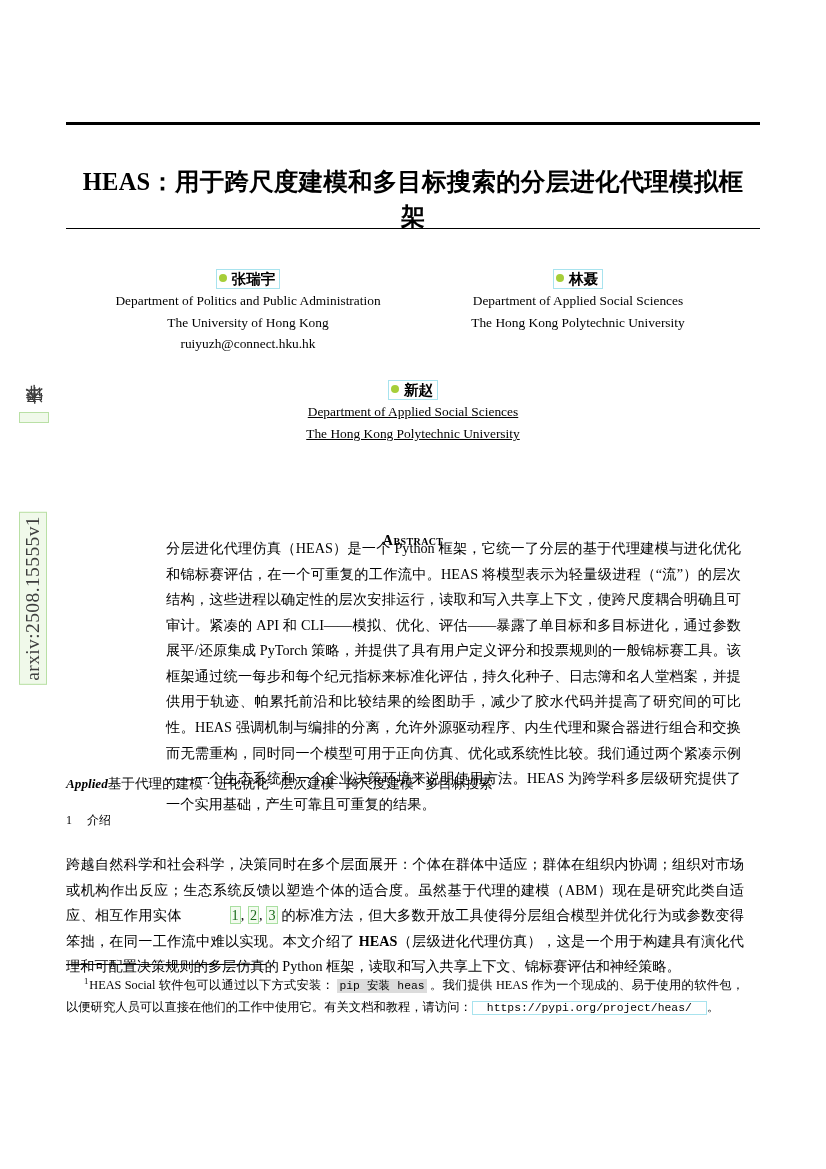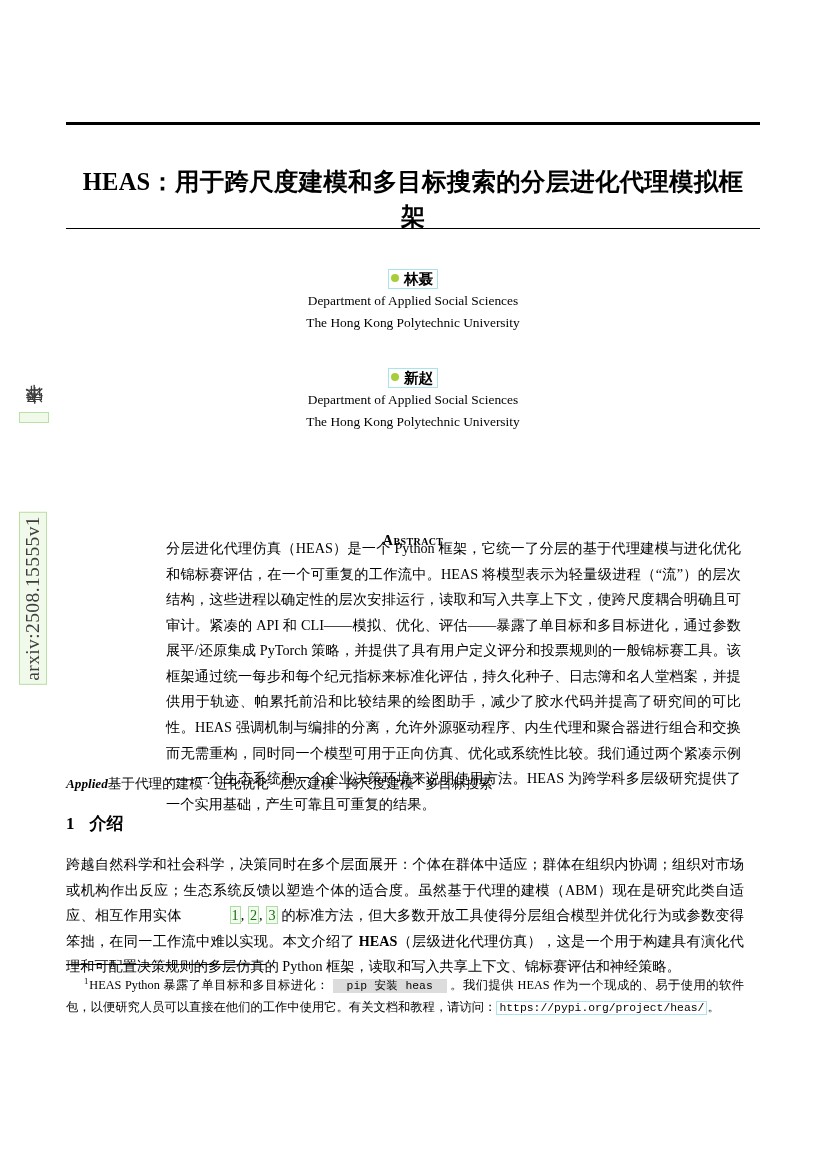--- a/index.html
+++ b/index.html
@@ -102,21 +102,22 @@
   }
   .author-row-1 .author-block:first-child { width: 330px; }
   .author-row-1 .author-block:last-child  { width: 330px; }
   .author-block {
     text-align: center;
     font-size: 13.4px;
     line-height: 1.52;
   }
   .author-block.single {
     width: 330px;
-    margin: 8px auto;
+    margin: 0 auto;
+    text-decoration: underline;
   }
   .author-name-link {
     display: inline-block;
     border: 1px solid #a8e3ee;
     padding: 1px 4px 1px 2px;
     white-space: nowrap;
     line-height: 1.1;
   }
   .author-name {
     font-weight: bold;
@@ -175,22 +176,22 @@
     font-size: 13.2px;
   }
   .kw-list { }
 
   
   .section-head {
     position: absolute;
     top: 812px;
     left: 0;
     width: 694px;
-    font-size: 17px;
-    font-weight: bold;
+    font-size: 12px;
+    font-weight: normal;
   }
   .section-num { margin-right: 15px; }
 
   .body-para {
     position: absolute;
     top: 852px;
     left: 0;
     width: 678px;
     font-size: 14.2px;
     line-height: 1.80;
@@ -226,27 +227,27 @@
   }
   .fn-marker {
     vertical-align: super;
     font-size: 8.6px;
     margin-right: 1px;
   }
   .code-inline {
     font-family: "Liberation Mono", "DejaVu Sans Mono", monospace;
     background: #dcdcdc;
     font-size: 11.4px;
-    padding: 1px 14px;
+    padding: 1px 2px;
   }
   .url-link {
     font-family: "Liberation Mono", "DejaVu Sans Mono", monospace;
     font-size: 11.4px;
     border: 1px solid #a8e3ee;
-    padding: 0px 2px;
+    padding: 0px 14px;
     white-space: nowrap;
   }
   .fn-indent { display: inline-block; width: 18px; }
 </style>
 </head>
 <body>
 
 <div class="arxiv-stamp">
   <div class="vtext vtext-arxiv">arxiv:2508.15555v1</div>
   <div class="vtext vtext-cn">中译本</div>
@@ -260,20 +261,28 @@
 
   <div class="title">HEAS：用于跨尺度建模和多目标搜索的分层进化代理模拟框架</div>
 
   <div class="rule-thin-wrap">
       <div class="rule-thin"></div>
     </div>
 
   <div class="authors">
 
     <div class="author-row author-row-1">
+      <div class="author-block">
+        <a class="author-name-link">
+          <span class="orcid-icon"></span><span class="author-name">张瑞宇</span>
+        </a>
+        <div class="author-aff">Department of Politics and Public Administration</div>
+        <div class="author-aff">The University of Hong Kong</div>
+        <div class="author-mail">ruiyuzh@connect.hku.hk</div>
+      </div>
 
       <div class="author-block">
         <a class="author-name-link">
           <span class="orcid-icon"></span><span class="author-name">林聂</span>
         </a>
         <div class="author-aff">Department of Applied Social Sciences</div>
         <div class="author-aff">The Hong Kong Polytechnic University</div>
       </div>
     </div>
 
@@ -299,16 +308,16 @@
   <div class="section-head">
     <span class="section-num">1</span><span>介绍</span>
   </div>
 
   <div class="body-para">
     <span>跨越自然科学和社会科学，决策同时在多个层面展开：个体在群体中适应；群体在组织内协调；组织对市场或机构作出反应；生态系统反馈以塑造个体的适合度。虽然基于代理的建模（ABM）现在是研究此类自适应、相互作用实体 </span><span class="cite-group"><span class="cite">1</span>, <span class="cite">2</span>, <span class="cite">3</span></span><span> 的标准方法，但大多数开放工具使得分层组合模型并优化行为或参数变得笨拙，在同一工作流中难以实现。本文介绍了 </span><b>HEAS</b><span>（层级进化代理仿真），这是一个用于构建具有演化代理和可配置决策规则的多层仿真的 Python 框架，读取和写入共享上下文、锦标赛评估和神经策略。</span>
   </div>
 
   <div class="footnote-rule"></div>
   <div class="footnote">
-    <span class="fn-indent"></span><span class="fn-marker">1</span><span>HEAS Python 暴露了单目标和多目标进化：</span> <span class="code-inline">pip 安装 heas</span> <span>。我们提供 HEAS 作为一个现成的、易于使用的软件包，以便研究人员可以直接在他们的工作中使用它。有关文档和教程，请访问：</span><a class="url-link">https://pypi.org/project/heas/</a><span>。</span>
+    <span class="fn-indent"></span><span class="fn-marker">1</span><span>HEAS Social 软件包可以通过以下方式安装：</span> <span class="code-inline">pip 安装 heas</span> <span>。我们提供 HEAS 作为一个现成的、易于使用的软件包，以便研究人员可以直接在他们的工作中使用它。有关文档和教程，请访问：</span><a class="url-link">https://pypi.org/project/heas/</a><span>。</span>
   </div>
 
 </div>
 
 </body></html>

